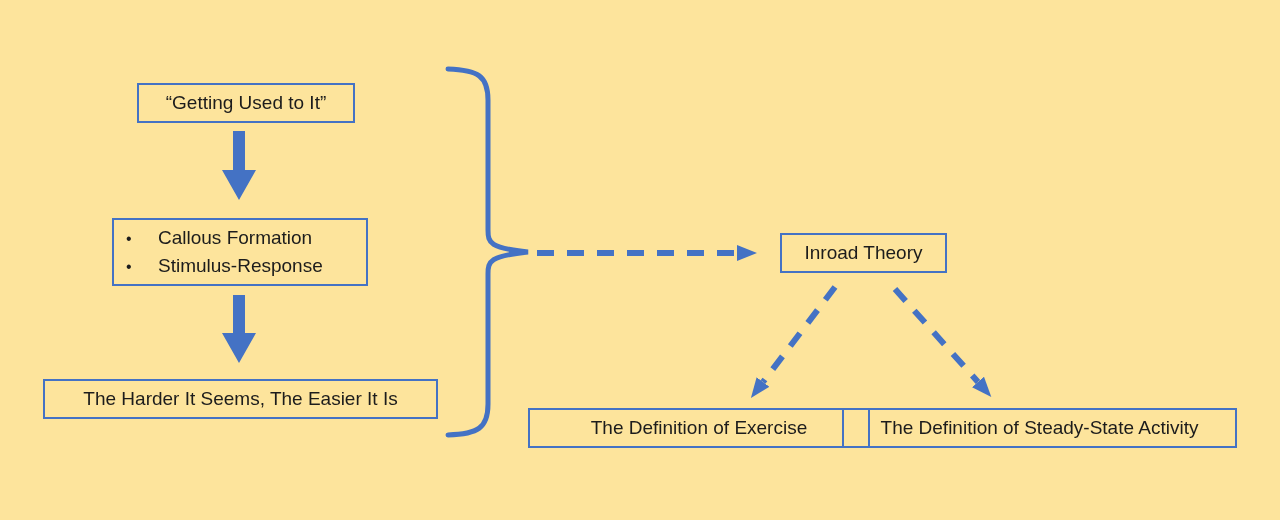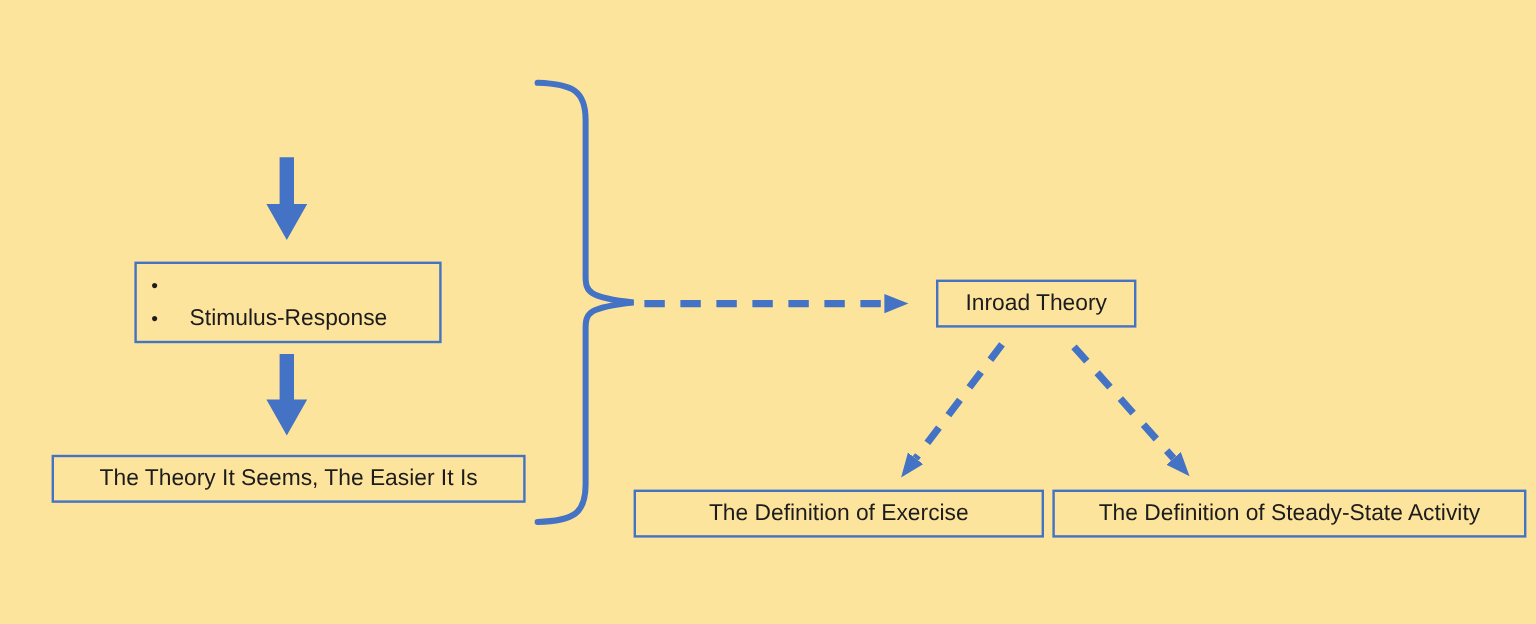--- a/index.html
+++ b/index.html
@@ -33,21 +33,21 @@
     line-height: 1.2;
     white-space: nowrap;
   }
   #box-getting   { left: 137px; top: 83px;  width: 218px; height: 40px; }
   #box-bullets   { left: 112px; top: 218px; width: 256px; height: 68px;
                    flex-direction: column; align-items: flex-start;
                    justify-content: center; padding-left: 9px; }
   #box-harder    { left: 43px;  top: 379px; width: 395px; height: 40px; }
   #box-inroad    { left: 780px; top: 233px; width: 167px; height: 40px; justify-content: center; }
   #box-exercise  { left: 528px; top: 408px; width: 342px; height: 40px; }
-  #box-steady    { left: 842px; top: 408px; width: 395px; height: 40px; margin-left: 35px; }
+  #box-steady    { left: 842px; top: 408px; width: 395px; height: 40px; }
   .bullet-row {
     display: flex;
     align-items: baseline;
     line-height: 27px;
   }
   .bullet-row .dot {
     width: 32px;
     font-size: 16px;
     flex: 0 0 32px;
     text-align: left;
@@ -72,33 +72,37 @@
 
     <path d="M448 69 C478 70 488 76 488 100 L488 230 C488 243 490 248 528 252 C490 256 488 261 488 274 L488 404 C488 428 478 434 448 435" fill="none" stroke="#4472C4" stroke-width="5" stroke-linecap="round"></path>
 
     <line x1="537" y1="253" x2="737" y2="253" stroke="#4472C4" stroke-width="6" stroke-dasharray="17 13" marker-end="url(#arrowhead)"></line>
 
     <line x1="835" y1="287" x2="763" y2="382" stroke="#4472C4" stroke-width="6" stroke-dasharray="16 13" marker-end="url(#arrowhead)"></line>
 
     <line x1="895" y1="289" x2="978" y2="382" stroke="#4472C4" stroke-width="6" stroke-dasharray="16 13" marker-end="url(#arrowhead)"></line>
   </svg>
 
+  <div class="box" id="box-getting">
+    <span>“Getting Used to It”</span>
+  </div>
 
   <div class="box" id="box-bullets">
     <div class="bullet-row">
       <span class="dot">•</span>
+      <span>Callous Formation</span>
     </div>
     <div class="bullet-row">
       <span class="dot">•</span>
       <span>Stimulus-Response</span>
     </div>
   </div>
 
   <div class="box" id="box-harder">
-    <span>The Theory It Seems, The Easier It Is</span>
+    <span>The Harder It Seems, The Easier It Is</span>
   </div>
 
   <div class="box" id="box-inroad">
     <span>Inroad Theory</span>
   </div>
 
   <div class="box" id="box-exercise">
     <span>The Definition of Exercise</span>
   </div>
 

